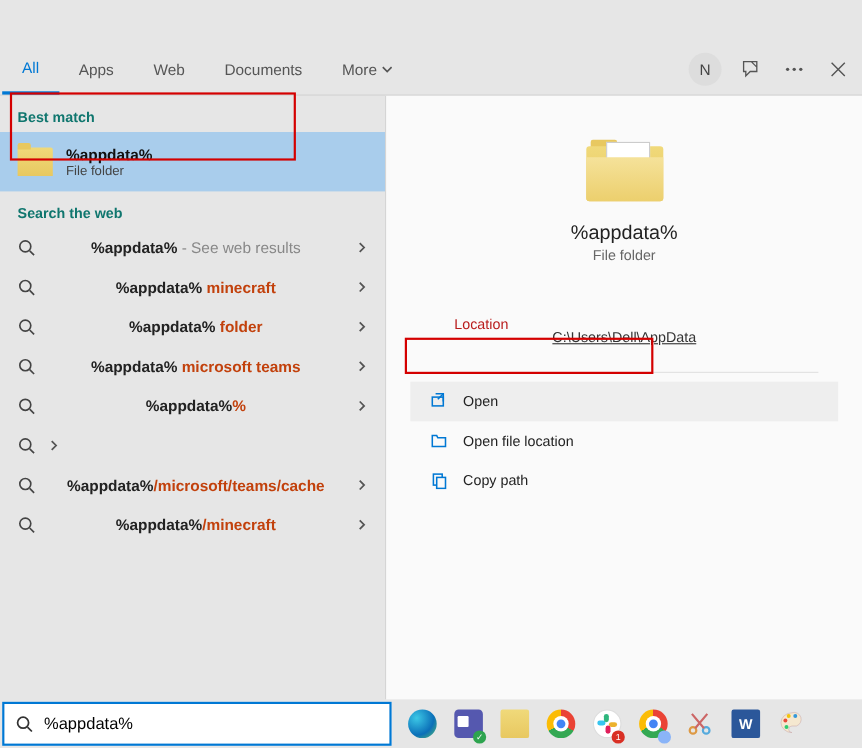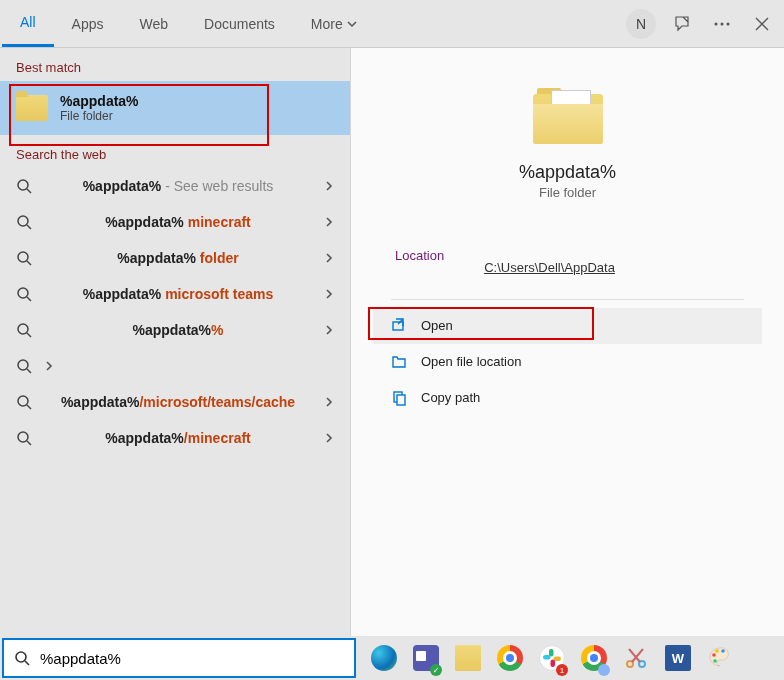--- a/index.html
+++ b/index.html
@@ -1,31 +1,31 @@
 <!DOCTYPE html>
 <html><head>
 <meta charset="utf-8">
 <style>
   * { box-sizing: border-box; margin: 0; padding: 0; font-family: "Segoe UI", sans-serif; }
   body { width: 784px; height: 680px; background: #e6e6e6; overflow: hidden; position: relative; }
   
   .window { width: 784px; height: 636px; background: #e6e6e6; display: flex; flex-direction: column; }
   
-  .tabs { display: flex; align-items: center; height: 48px; padding: 0 2px; border-bottom: 1px solid #ccc; }
+  .tabs { display: flex; align-items: center; height: 48px; padding: 0 2px; border-bottom: 1px solid #ccc; margin-top: 39px; }
   .tab { padding: 14px 18px; font-size: 14px; color: #555; cursor: pointer; display: flex; align-items: center; gap: 4px; }
   .tab.active { color: #0078d4; border-bottom: 3px solid #0078d4; font-weight: 400; }
   .tabs .spacer { flex: 1; }
   .avatar { width: 30px; height: 30px; border-radius: 50%; background: #ddd; display: flex; align-items: center; justify-content: center; font-size: 14px; color: #444; margin: 0 6px; }
   .top-icon { width: 40px; height: 40px; display: flex; align-items: center; justify-content: center; color: #555; cursor: pointer; }
   
   .content { flex: 1; display: flex; }
   .left { width: 350px; display: flex; flex-direction: column; background: #e6e6e6; }
   .right { flex: 1; background: #fafafa; border-left: 1px solid #d5d5d5; padding: 30px 40px; position: relative; }
   
-  .section-label { font-size: 13px; font-weight: 400; color: #7f1d1d; padding: 12px 16px 6px; }
+  .section-label { font-size: 13px; font-weight: 700; color: #0f766e; padding: 12px 16px 6px; }
   
   .best-match { background: #a9cdec; padding: 12px 16px; display: flex; align-items: center; gap: 12px; position: relative; }
   .folder-icon-sm { width: 32px; height: 26px; background: linear-gradient(to bottom, #f0d97a, #e8c860); border-radius: 2px 2px 0 0; position: relative; }
   .folder-icon-sm::before { content: ""; position: absolute; top: -4px; left: 0; width: 12px; height: 6px; background: #e8c860; border-radius: 2px 2px 0 0; }
   .bm-text .title { font-size: 14px; font-weight: 600; color: #111; }
   .bm-text .sub { font-size: 12px; color: #444; }
   
   .result { padding: 10px 16px; display: flex; align-items: center; gap: 12px; cursor: pointer; }
   .result .sicon { width: 16px; color: #444; flex-shrink: 0; }
   .result .rtext { flex: 1; font-size: 14px; color: #999; text-align: center; }
@@ -37,21 +37,21 @@
   .preview-folder { width: 70px; height: 56px; margin: 10px auto 18px; position: relative; }
   .preview-folder .back { position: absolute; top: 6px; left: 0; width: 70px; height: 50px; background: linear-gradient(#f0d97a,#e8c860); border-radius: 3px; }
   .preview-folder .tab2 { position: absolute; top: 0; left: 4px; width: 24px; height: 10px; background: #e8c860; border-radius: 2px 2px 0 0; }
   .preview-folder .paper { position: absolute; top: 2px; left: 18px; width: 40px; height: 44px; background: #fff; border: 1px solid #ccc; }
   .preview-folder .front { position: absolute; bottom: 0; left: 0; width: 70px; height: 40px; background: linear-gradient(#f5e29a,#eccf6d); border-radius: 0 0 3px 3px; }
   
   .preview-title { text-align: center; font-size: 18px; color: #222; margin-bottom: 2px; }
   .preview-sub { text-align: center; font-size: 13px; color: #666; margin-bottom: 40px; }
   
   .detail-row { display: flex; gap: 40px; font-size: 13px; padding: 8px 4px 24px; border-bottom: 1px solid #e0e0e0; }
-  .detail-row .label { color: #701a75; }
+  .detail-row .label { color: #b91c1c; margin-left: 18px; }
   .detail-row .val { color: #333; text-decoration: underline; cursor: pointer; margin-top: 12px; }
   
   .action { display: flex; align-items: flex-start; gap: 14px; padding: 10px 18px; font-size: 13px; color: #222; cursor: pointer; margin-left: -18px; margin-right: -18px; }
   .action .aicon { width: 16px; height: 16px; color: #0078d4; }
   .actions { margin-top: 8px; }
   
   .highlight-red { position: absolute; border: 2px solid #d40000; pointer-events: none; }
   .hl1 { left: 9px; top: 84px; width: 260px; height: 62px; }
   .hl2 { left: 368px; top: 307px; width: 226px; height: 33px; }
   .hl3 { left: 3px; top: 647px; width: 188px; height: 30px; }

